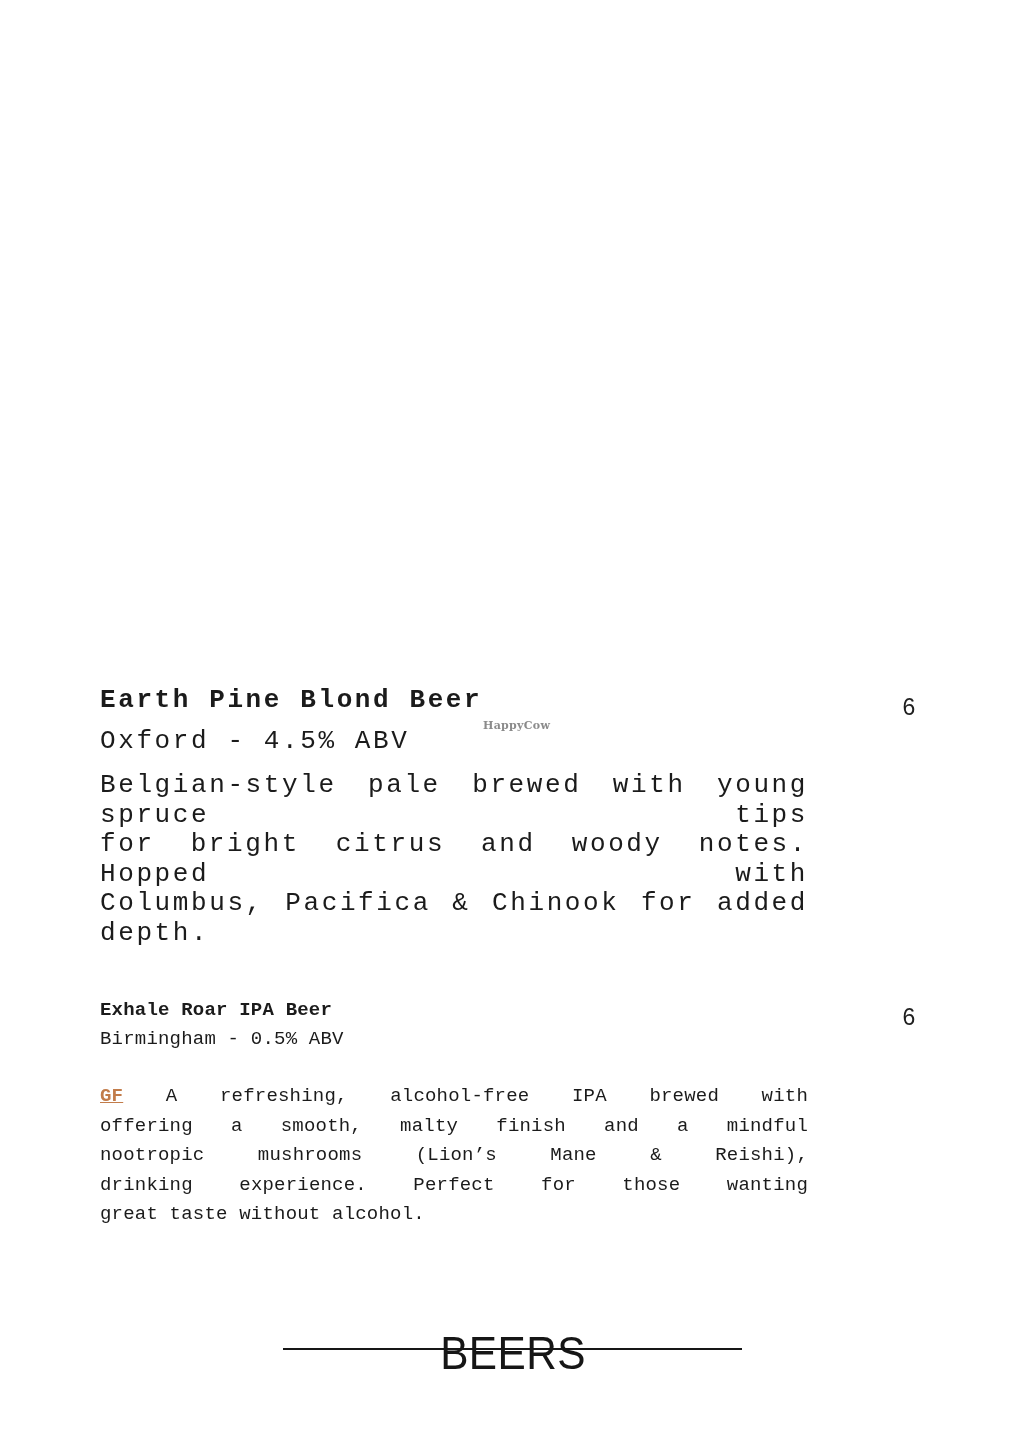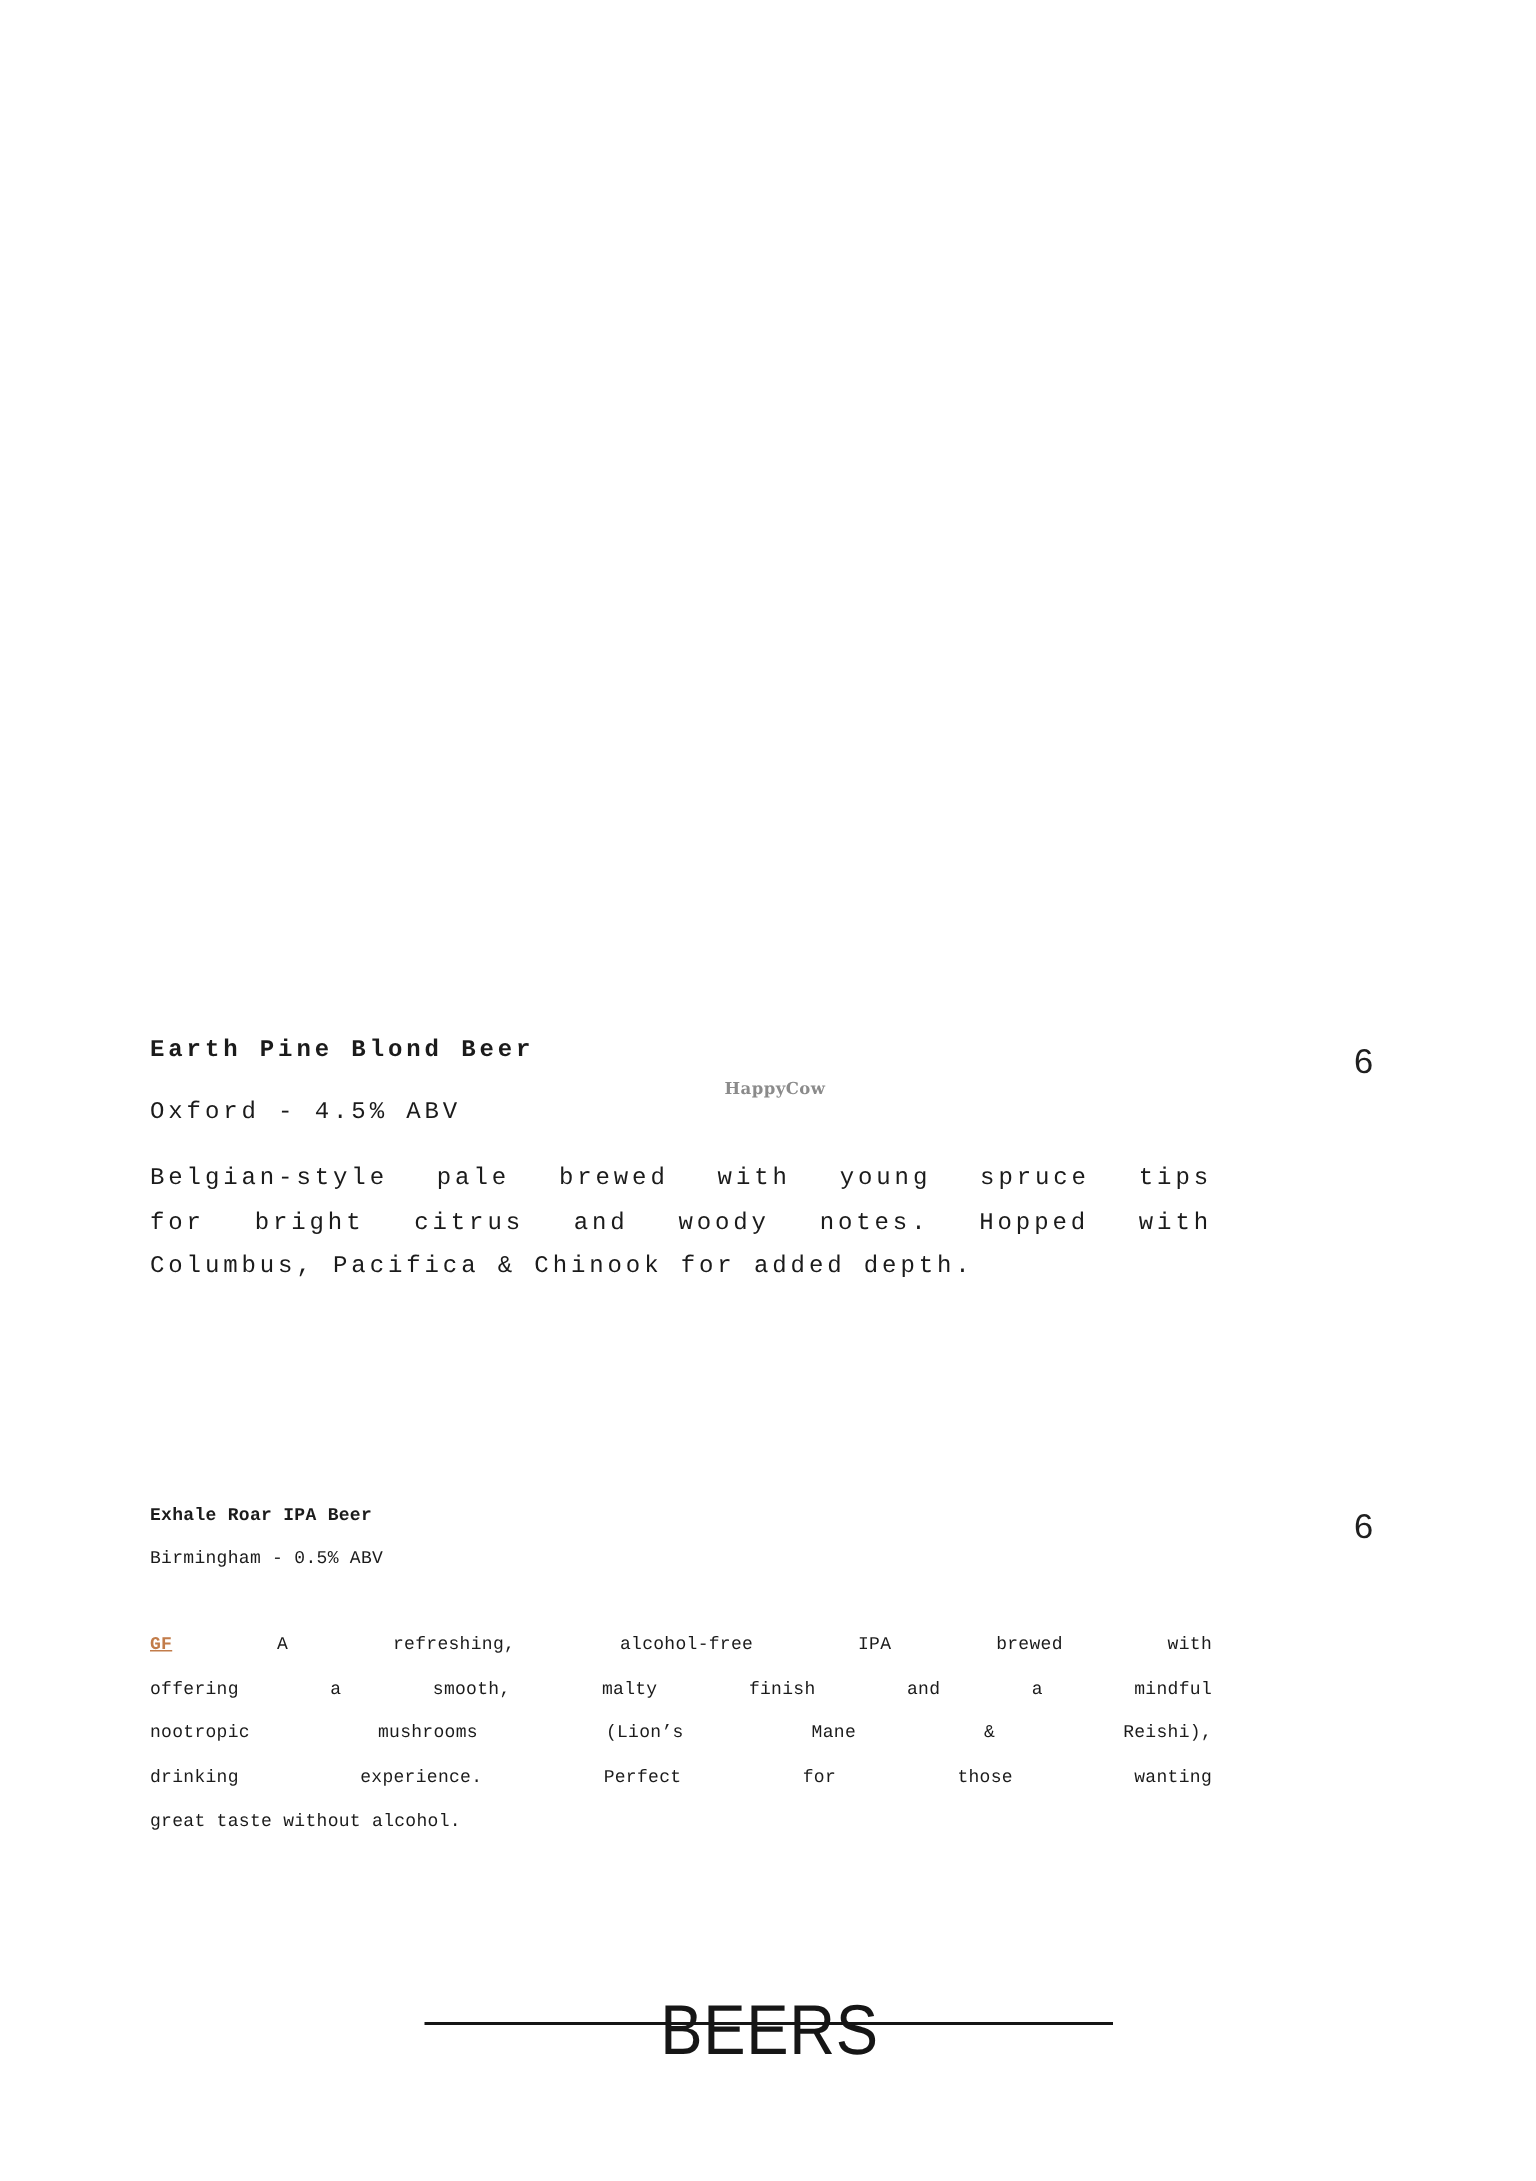--- a/index.html
+++ b/index.html
@@ -9,23 +9,23 @@
     height: 1454px;
     margin: 0 auto;
     background: var(--background, #ffffff);
     color: var(--text-color, #1b1b1b);
     font-family: "Liberation Mono", "DejaVu Sans Mono", monospace;
     overflow: hidden;
   }
   .abs { position: absolute; }
 
   
-  .i1 { font-size: 16px; letter-spacing: 2.6px; line-height: 23px; }
+  .i1 { font-size: 26px; letter-spacing: 2.6px; line-height: 23px; }
   
-  .i2 { font-size: 12px; letter-spacing: 0.2px; line-height: 20px; }
+  .i2 { font-size: 19px; letter-spacing: 0.2px; line-height: 20px; }
 
   .beer-name { font-weight: bold; white-space: nowrap; }
   .beer-sub  { font-weight: normal; white-space: nowrap; }
 
   .i1-name { left: 100px; top: 689px; }
   .i1-sub  { left: 100px; top: 730px; }
   .i2-name { left: 100px; top: 1000px; }
   .i2-sub  { left: 100px; top: 1029px; }
 
   .desc { left: 100px; width: 708px; }

